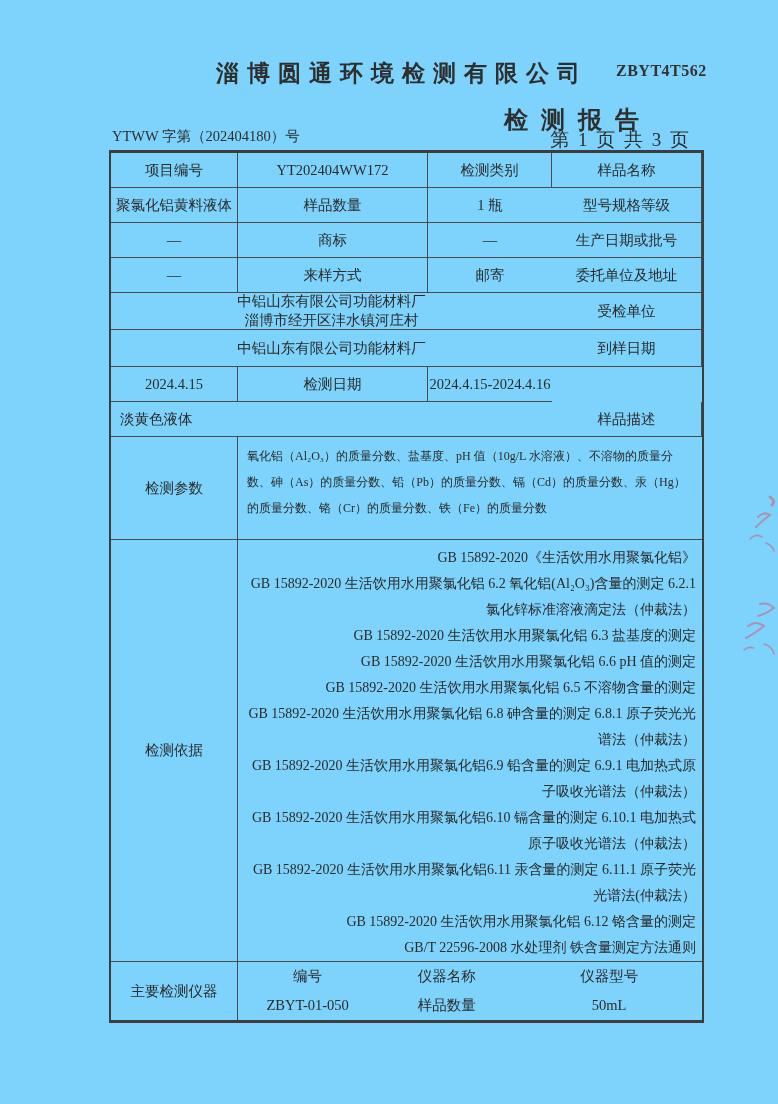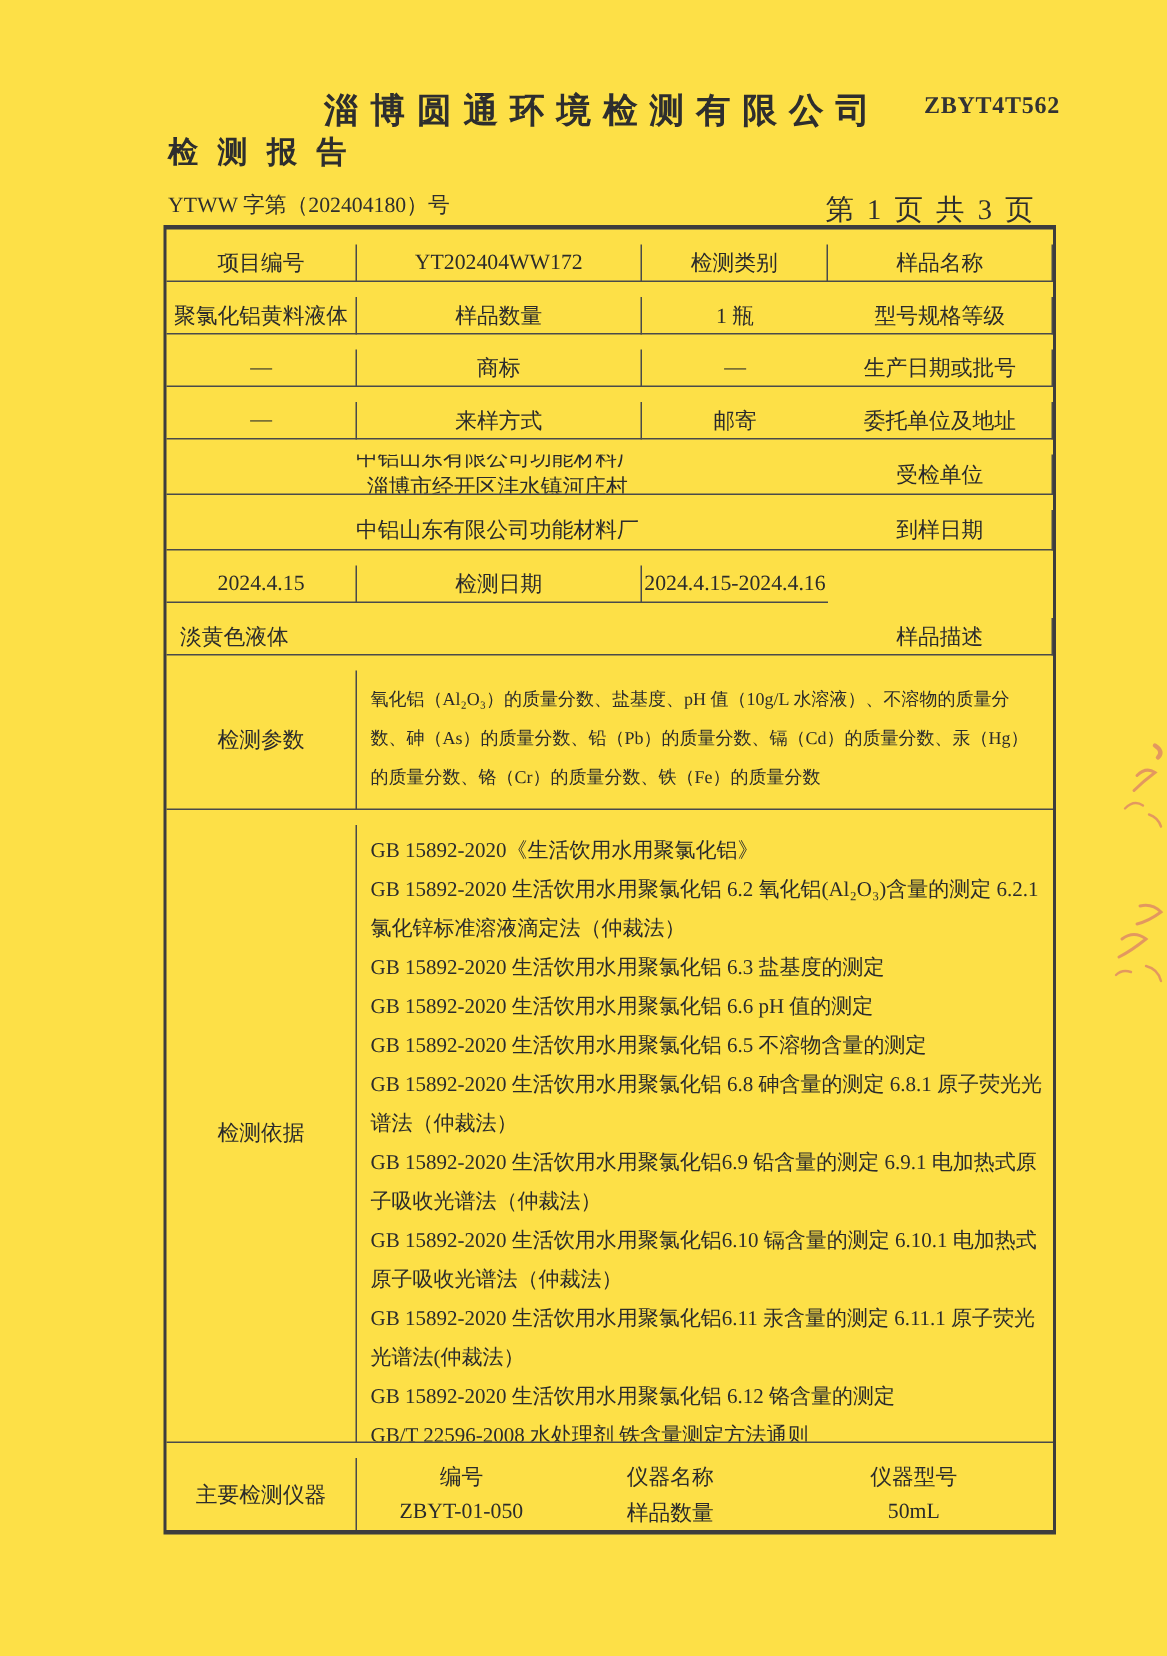--- a/index.html
+++ b/index.html
@@ -1,37 +1,37 @@
 <!DOCTYPE html>
 <html><head>
 <meta charset="utf-8">
 <style>
   html,body{margin:0;padding:0;background:#e8e8e8;}
   .page{
     position:relative;
     width:778px;height:1104px;
-    background:#fde047;
+    background:#7dd3fc;
     margin:0 auto;
     overflow:hidden;
     font-family:"Liberation Serif","DejaVu Serif",serif;
     color:#2b2b2b;
   }
   
   .company{
     position:absolute;left:112px;top:58px;width:580px;
     text-align:center;font-size:23px;font-weight:bold;
     letter-spacing:8px;color:#2e2e2e;white-space:nowrap;
   }
   .report-code{
     position:absolute;left:616px;top:62px;
     font-size:16px;font-weight:bold;letter-spacing:.5px;color:#333;
   }
   .report-title{
-    position:absolute;left:112px;top:88px;width:540px;
-    text-align:left;font-size:20px;font-weight:bold;
+    position:absolute;left:112px;top:104px;width:540px;
+    text-align:right;font-size:24px;font-weight:bold;
     letter-spacing:13px;color:#2e2e2e;white-space:nowrap;
   }
   .doc-number{
     position:absolute;left:112px;top:127px;font-size:14.5px;color:#2e2e2e;
   }
   .page-info{
     position:absolute;right:87px;top:127px;font-size:19px;
     letter-spacing:2px;color:#2e2e2e;
   }
   
@@ -44,32 +44,31 @@
     border:2px solid #3d3d3d;
     border-top-width:3px;
     border-bottom-width:3px;
     font-size:14.5px;
   }
   .c{
     border-right:1px solid #4a4a4a;
     border-bottom:1px solid #4a4a4a;
     overflow:hidden;
     box-sizing:border-box;
-    margin-top:10px;
   }
   .no-r{border-right:none;}
   .no-b{border-bottom:none;}
   .span3{grid-column:span 3;}
   .lbl,.val{display:flex;align-items:center;justify-content:center;text-align:center;}
   .val-left{display:flex;align-items:center;justify-content:flex-start;padding-left:9px;}
   .two-line{display:flex;flex-direction:column;align-items:center;justify-content:center;line-height:19px;}
   .para{
     display:block;padding:6px 8px 0 9px;line-height:25px;text-align:left;
   }
-  .basis-cell{display:block;padding:5px 6px 0 9px;text-align:left;}
+  .basis-cell{display:block;padding:5px 6px 0 9px;text-align:right;}
   .basis-cell p{margin:0;line-height:26px;}
   
   .inst{
     display:grid;height:100%;
     grid-template-columns:30% 30% 40%;
     grid-template-rows:50% 50%;
     align-items:center;justify-items:center;
   }
   .inst span{display:block;text-align:center;}
   

